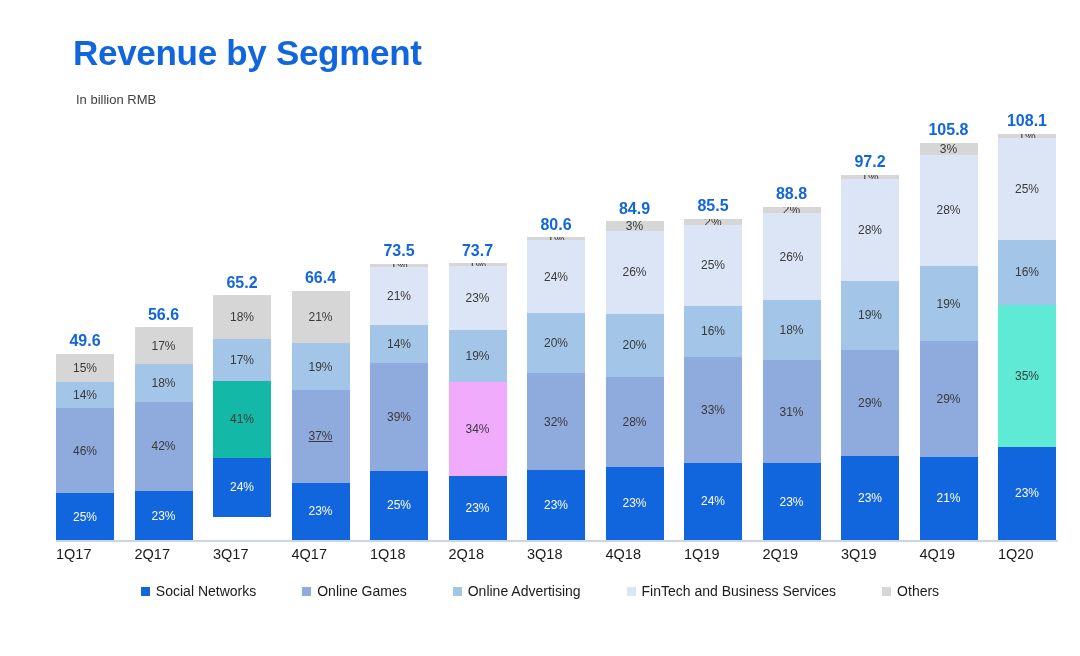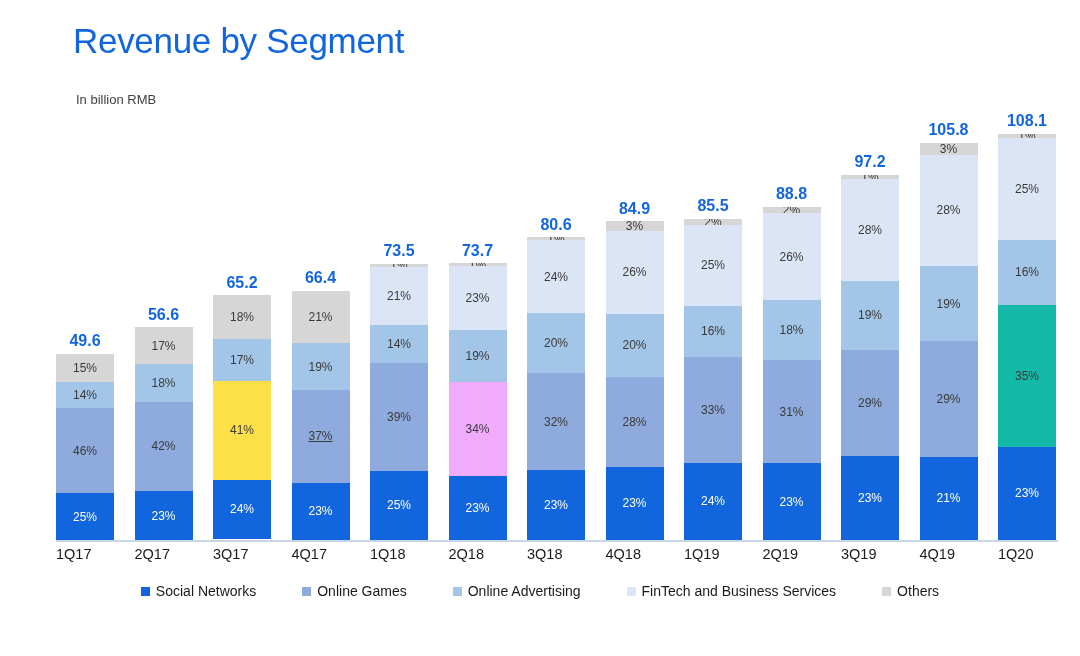--- a/index.html
+++ b/index.html
@@ -7,22 +7,22 @@
   body {
     width:1080px; height:656px;
     background:#ffffff;
     font-family:"Liberation Sans", sans-serif;
     color:#222;
     overflow:hidden;
   }
   #page { position:relative; width:1080px; height:656px; }
 
   .title {
-    position:absolute; left:73px; top:21px;
-    font-size:35px; font-weight:normal; color:#1266dd;
+    position:absolute; left:73px; top:33px;
+    font-size:35px; font-weight:bold; color:#1266dd;
     letter-spacing:-0.3px;
   }
   .subtitle {
     position:absolute; left:76px; top:92px;
     font-size:13px; color:#3f3f3f;
   }
 
   
   .plot {
     position:absolute; left:56px; top:112px;
@@ -130,21 +130,21 @@
         </div>
         <div class="bar-col">
           <div class="bar-total">65.2</div>
           <div class="bar-stack" style="height: 244.877px;">
             <div class="seg" style="height: 44.0779px; background: rgb(214, 214, 214);">
               <span class="seg-lbl">18%</span>
             </div>
             <div class="seg" style="height: 41.6291px; background: rgb(163, 198, 232);">
               <span class="seg-lbl">17%</span>
             </div>
-            <div class="seg" style="height: 99px; background: #fde047;">
+            <div class="seg" style="height: 77px; background: #14b8a6;">
               <span class="seg-lbl">41%</span>
             </div>
             <div class="seg sn" style="height: 58.7705px; background: rgb(18, 102, 221);">
               <span class="seg-lbl">24%</span>
             </div>
           </div>
         </div>
         <div class="bar-col">
           <div class="bar-total">66.4</div>
           <div class="bar-stack" style="height: 249.384px;">
@@ -327,21 +327,21 @@
           <div class="bar-stack" style="height: 406px;">
             <div class="seg" style="height: 4.06px; background: rgb(214, 214, 214);">
               <span class="seg-lbl">1%</span>
             </div>
             <div class="seg" style="height: 101.5px; background: rgb(220, 229, 245);">
               <span class="seg-lbl">25%</span>
             </div>
             <div class="seg" style="height: 64.96px; background: rgb(163, 198, 232);">
               <span class="seg-lbl">16%</span>
             </div>
-            <div class="seg" style="height: 142.1px; background: #14b8a6; text-align: right;">
+            <div class="seg" style="height: 142.1px; background: #5eead4; text-align: right;">
               <span class="seg-lbl">35%</span>
             </div>
             <div class="seg sn" style="height: 93.38px; background: rgb(18, 102, 221);">
               <span class="seg-lbl">23%</span>
             </div>
           </div>
         </div>
       </div>
   </div>
 

